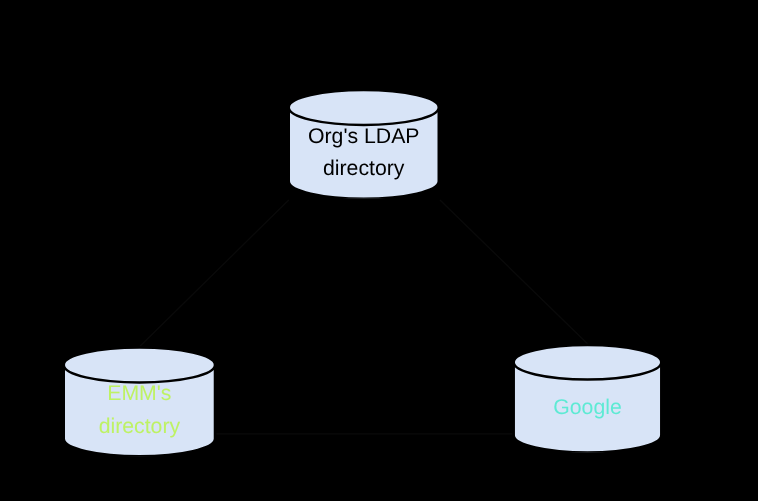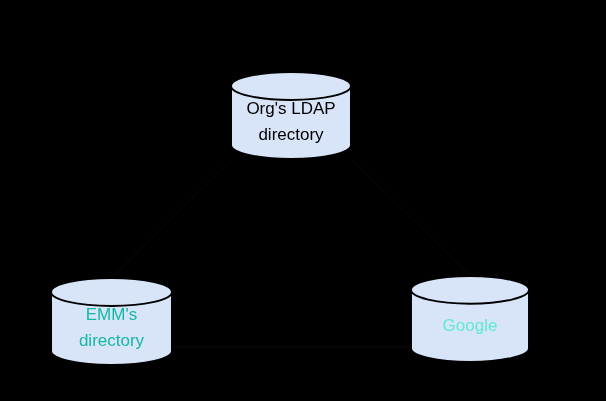--- a/index.html
+++ b/index.html
@@ -72,21 +72,21 @@
       <span>Org's LDAP</span>
       <span>directory</span>
     </div>
   </div>
 
   <div class="node" id="node-emm">
     <svg viewBox="0 0 122 88" preserveAspectRatio="none">
       <path d="M1,15 L1,74 A60,14 0 0 0 121,74 L121,15" fill="#d8e4f7" stroke="#000000" stroke-width="2"></path>
       <ellipse cx="61" cy="15" rx="60" ry="14" fill="#d8e4f7" stroke="#000000" stroke-width="2"></ellipse>
     </svg>
-    <div class="label" style="color: #14b8a6; text-align: right;">
+    <div class="label" style="color: #bef264; text-align: right;">
       <span>EMM's</span>
       <span>directory</span>
     </div>
   </div>
 
   <div class="node" id="node-google">
     <svg viewBox="0 0 122 88" preserveAspectRatio="none">
       <path d="M1,15 L1,74 A60,14 0 0 0 121,74 L121,15" fill="#d8e4f7" stroke="#000000" stroke-width="2"></path>
       <ellipse cx="61" cy="15" rx="60" ry="14" fill="#d8e4f7" stroke="#000000" stroke-width="2"></ellipse>
     </svg>

